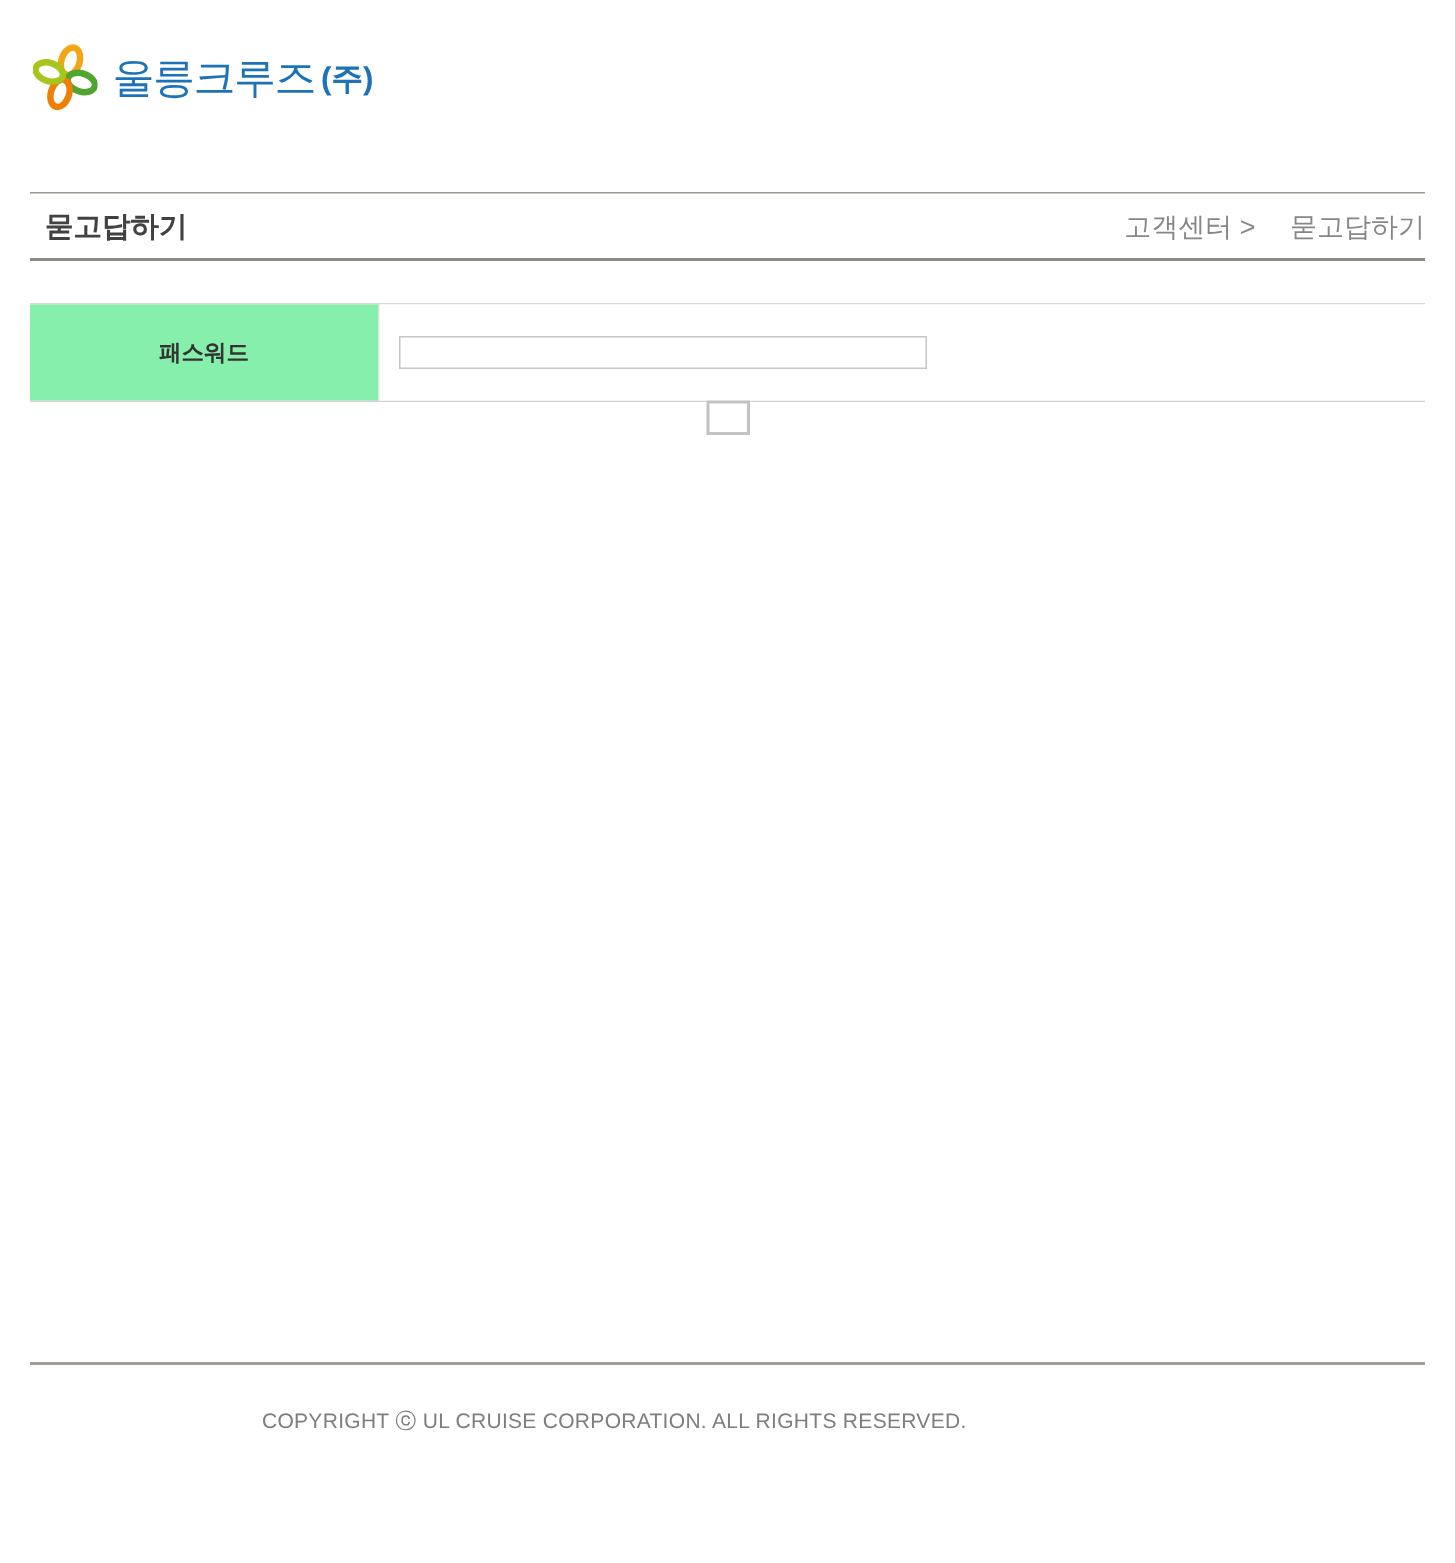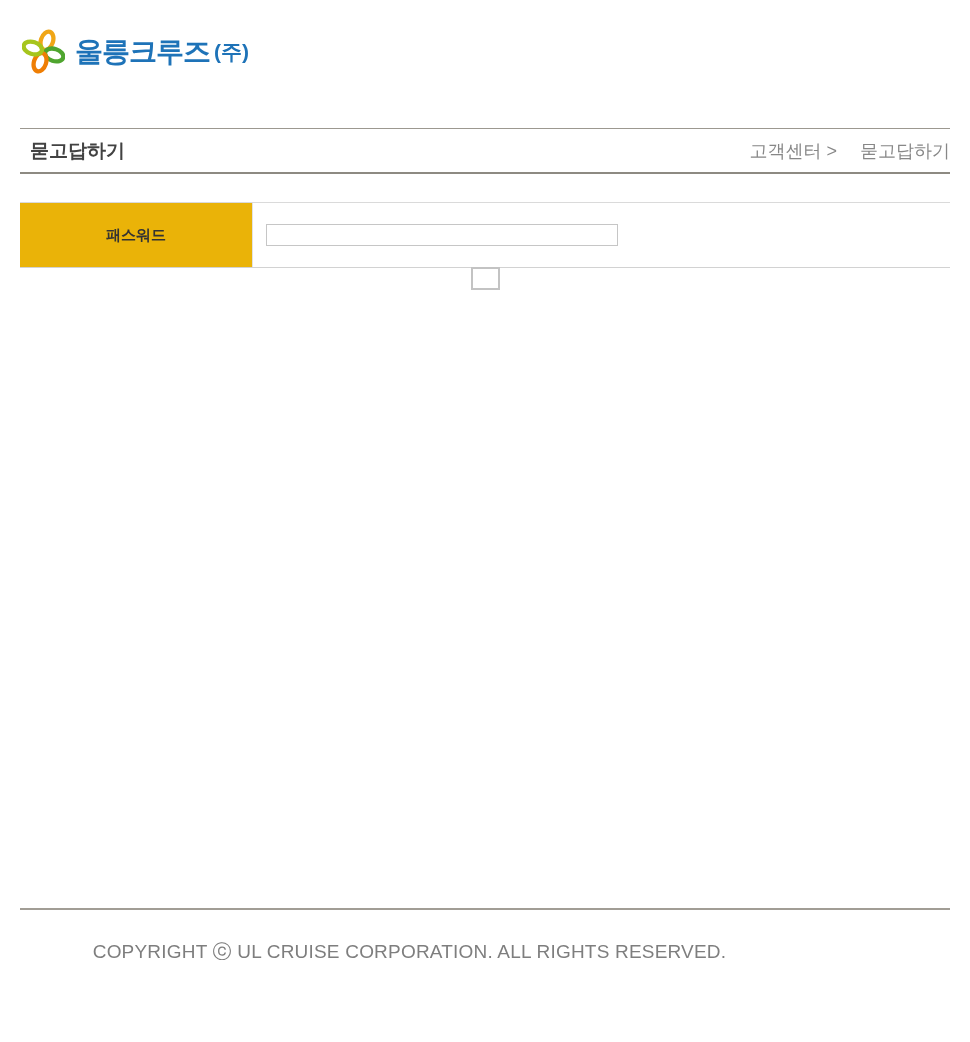--- a/index.html
+++ b/index.html
@@ -12,21 +12,21 @@
   }
   .page { position: relative; width: 970px; height: 1042px; }
 
   
   .site-header { position: absolute; left: 22px; top: 29px; height: 45px; }
   .logo { display: flex; align-items: center; text-decoration: none; cursor: pointer; }
   .logo-icon { width: 43px; height: 45px; display: block; }
   .brand-name {
     margin-left: 10px;
     font-size: 28px;
-    font-weight: 700;
+    font-weight: 400;
     letter-spacing: -1px;
     color: #1e73b8;
   }
   .brand-suffix {
     margin-left: 4px;
     font-size: 21px;
     font-weight: 700;
     color: #1e73b8;
   }
 
@@ -55,21 +55,21 @@
   
   .board-table {
     position: absolute; left: 20px; top: 202px;
     width: 930px;
     border-top: 1px solid #dadada;
     border-bottom: 1px solid #d2d2d2;
   }
   .board-row { display: flex; height: 64px; }
   .board-th {
     width: 233px;
-    background: #eab308;
+    background: #86efac;
     border-right: 1px solid #e2e2e2;
     display: flex; align-items: center; justify-content: center;
     font-size: 15px;
     font-weight: 700;
     color: #333333;
   }
   .board-td {
     flex: 1;
     display: flex; align-items: center;
     padding-left: 13px;
@@ -97,21 +97,21 @@
   
   .footer-divider {
     position: absolute; left: 20px; top: 908px;
     width: 930px; height: 0;
     border-top: 2px solid #a19d95;
   }
   .footer-copyright {
     position: absolute; left: 0; top: 939px;
     width: 819px;
     text-align: center;
-    font-size: 19px;
+    font-size: 14px;
     letter-spacing: 0.2px;
     color: #7e7e7e;
   }
 </style>
 </head>
 <body>
 
 <div class="page">
 
   <header class="site-header">

